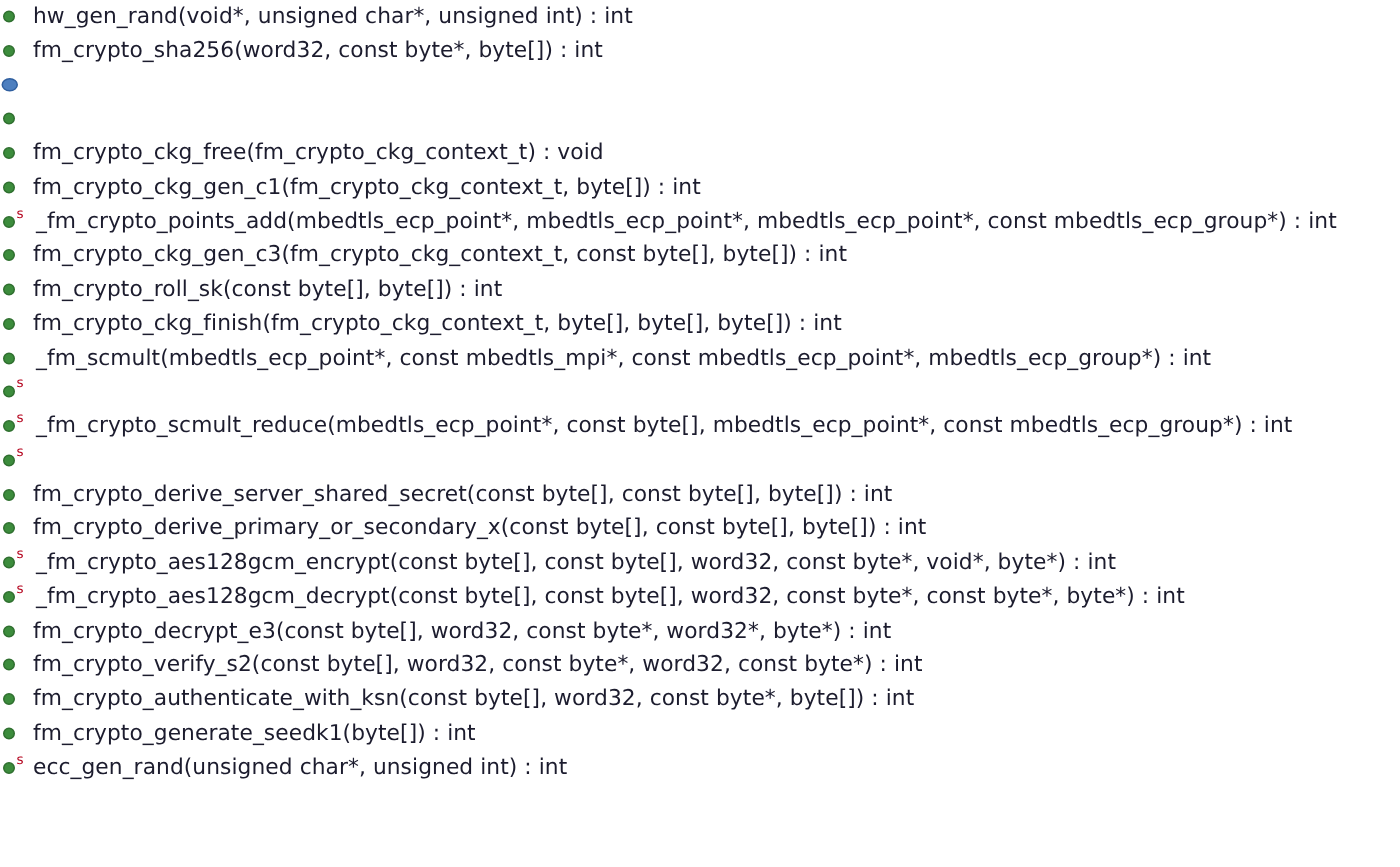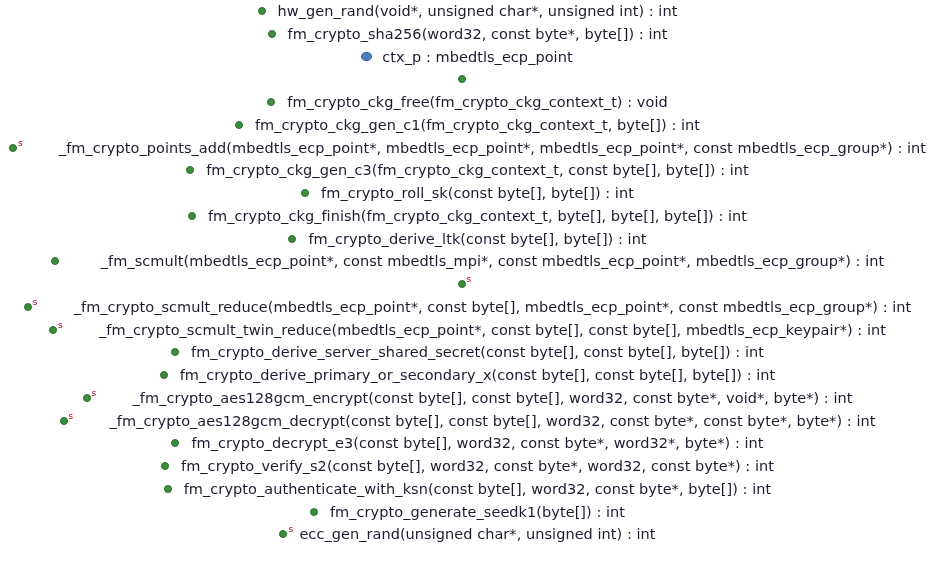--- a/index.html
+++ b/index.html
@@ -25,21 +25,20 @@
     list-style: none;
   }
 
   .outline-row {
     position: relative;
     height: 22.76px;
     line-height: 22.76px;
     white-space: nowrap;
     display: block;
     box-sizing: border-box;
-    text-align: center;
   }
 
   .icon-wrap {
     position: relative;
     display: inline-block;
     width: 22px;
     height: 22.76px;
     vertical-align: top;
   }
 
@@ -85,42 +84,40 @@
     display: inline-block;
     vertical-align: top;
     font-size: 14.5px;
     line-height: 22.76px;
     color: #1c1c2e;
     letter-spacing: 0.05px;
   }
 
   .row-label.underscore-indent {
     padding-left: 2px;
-    margin-left: 28px;
   }
 </style>
 </head>
 <body>
 
 <ul id="outline-list">
     <li class="outline-row"><span class="icon-wrap"><span class="dot method"></span></span><span class="row-label">hw_gen_rand(void*, unsigned char*, unsigned int) : int</span></li>
     <li class="outline-row"><span class="icon-wrap"><span class="dot method"></span></span><span class="row-label">fm_crypto_sha256(word32, const byte*, byte[]) : int</span></li>
-    <li class="outline-row"><span class="icon-wrap"><span class="dot field"></span></span><span class="row-label">ctx_p : mbedtls_ecp_point</span></li>
+    <li class="outline-row"><span class="icon-wrap"><span class="dot field"></span></span></li>
     <li class="outline-row"><span class="icon-wrap"><span class="dot method"></span></span></li>
     <li class="outline-row"><span class="icon-wrap"><span class="dot method"></span></span><span class="row-label">fm_crypto_ckg_free(fm_crypto_ckg_context_t) : void</span></li>
     <li class="outline-row"><span class="icon-wrap"><span class="dot method"></span></span><span class="row-label">fm_crypto_ckg_gen_c1(fm_crypto_ckg_context_t, byte[]) : int</span></li>
     <li class="outline-row"><span class="icon-wrap"><span class="dot method"></span><span class="static-mark">s</span></span><span class="row-label underscore-indent">_fm_crypto_points_add(mbedtls_ecp_point*, mbedtls_ecp_point*, mbedtls_ecp_point*, const mbedtls_ecp_group*) : int</span></li>
     <li class="outline-row"><span class="icon-wrap"><span class="dot method"></span></span><span class="row-label">fm_crypto_ckg_gen_c3(fm_crypto_ckg_context_t, const byte[], byte[]) : int</span></li>
     <li class="outline-row"><span class="icon-wrap"><span class="dot method"></span></span><span class="row-label">fm_crypto_roll_sk(const byte[], byte[]) : int</span></li>
     <li class="outline-row"><span class="icon-wrap"><span class="dot method"></span></span><span class="row-label">fm_crypto_ckg_finish(fm_crypto_ckg_context_t, byte[], byte[], byte[]) : int</span></li>
-    <li class="outline-row"><span class="icon-wrap"><span class="dot method"></span></span><span class="row-label">fm_crypto_derive_ltk(const byte[], byte[]) : int</span></li>
     <li class="outline-row"><span class="icon-wrap"><span class="dot method"></span></span><span class="row-label underscore-indent">_fm_scmult(mbedtls_ecp_point*, const mbedtls_mpi*, const mbedtls_ecp_point*, mbedtls_ecp_group*) : int</span></li>
     <li class="outline-row"><span class="icon-wrap"><span class="dot method"></span><span class="static-mark">s</span></span></li>
     <li class="outline-row"><span class="icon-wrap"><span class="dot method"></span><span class="static-mark">s</span></span><span class="row-label underscore-indent">_fm_crypto_scmult_reduce(mbedtls_ecp_point*, const byte[], mbedtls_ecp_point*, const mbedtls_ecp_group*) : int</span></li>
-    <li class="outline-row"><span class="icon-wrap"><span class="dot method"></span><span class="static-mark">s</span></span><span class="row-label underscore-indent">_fm_crypto_scmult_twin_reduce(mbedtls_ecp_point*, const byte[], const byte[], mbedtls_ecp_keypair*) : int</span></li>
+    <li class="outline-row"><span class="icon-wrap"><span class="dot method"></span><span class="static-mark">s</span></span></li>
     <li class="outline-row"><span class="icon-wrap"><span class="dot method"></span></span><span class="row-label">fm_crypto_derive_server_shared_secret(const byte[], const byte[], byte[]) : int</span></li>
     <li class="outline-row"><span class="icon-wrap"><span class="dot method"></span></span><span class="row-label">fm_crypto_derive_primary_or_secondary_x(const byte[], const byte[], byte[]) : int</span></li>
     <li class="outline-row"><span class="icon-wrap"><span class="dot method"></span><span class="static-mark">s</span></span><span class="row-label underscore-indent">_fm_crypto_aes128gcm_encrypt(const byte[], const byte[], word32, const byte*, void*, byte*) : int</span></li>
     <li class="outline-row"><span class="icon-wrap"><span class="dot method"></span><span class="static-mark">s</span></span><span class="row-label underscore-indent">_fm_crypto_aes128gcm_decrypt(const byte[], const byte[], word32, const byte*, const byte*, byte*) : int</span></li>
     <li class="outline-row"><span class="icon-wrap"><span class="dot method"></span></span><span class="row-label">fm_crypto_decrypt_e3(const byte[], word32, const byte*, word32*, byte*) : int</span></li>
     <li class="outline-row"><span class="icon-wrap"><span class="dot method"></span></span><span class="row-label">fm_crypto_verify_s2(const byte[], word32, const byte*, word32, const byte*) : int</span></li>
     <li class="outline-row"><span class="icon-wrap"><span class="dot method"></span></span><span class="row-label">fm_crypto_authenticate_with_ksn(const byte[], word32, const byte*, byte[]) : int</span></li>
     <li class="outline-row"><span class="icon-wrap"><span class="dot method"></span></span><span class="row-label">fm_crypto_generate_seedk1(byte[]) : int</span></li>
     <li class="outline-row"><span class="icon-wrap"><span class="dot method"></span><span class="static-mark">s</span></span><span class="row-label">ecc_gen_rand(unsigned char*, unsigned int) : int</span></li>
   </ul>

